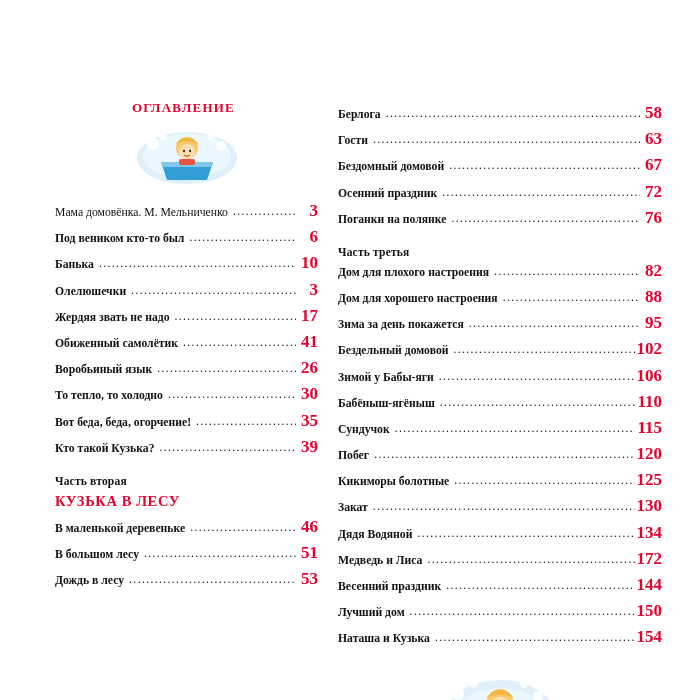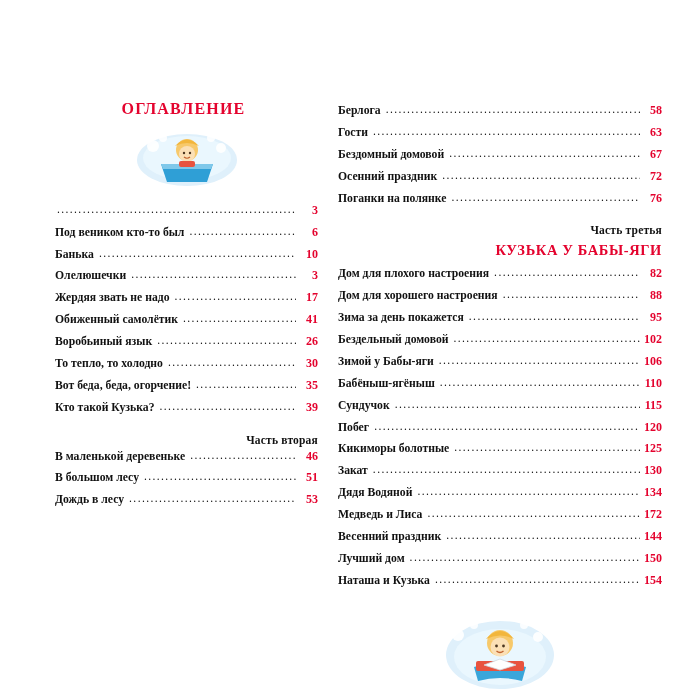--- a/index.html
+++ b/index.html
@@ -40,21 +40,21 @@
   }
   .col-right {
     width: 370px;
     padding-left: 8px;
     padding-right: 38px;
   }
   .toc-title {
     color: #e4032e;
     font-family: "Liberation Serif", serif;
     font-weight: bold;
-    font-size: 16px;
+    font-size: 13px;
     letter-spacing: 1.2px;
     text-align: center;
     margin: 0 0 6px 0;
     padding-right: 6px;
   }
   .illus-top {
     width: 100%;
     height: 68px;
     display: flex;
     align-items: center;
@@ -63,21 +63,21 @@
   }
   .illus-bottom {
     width: 100%;
     height: 90px;
     display: flex;
     align-items: center;
     justify-content: center;
     margin-top: 22px;
   }
   .part-head {
-    text-align: right;
+    text-align: left;
     margin: 16px 0 2px 0;
   }
   .part-label {
     font-size: 11.5px;
     font-weight: bold;
     color: #111;
     letter-spacing: 0.2px;
   }
   .part-title {
     display: block;
@@ -113,21 +113,21 @@
     font-size: 11.5px;
     letter-spacing: 1.4px;
     margin: 0 2px;
     position: relative;
     top: -1px;
   }
   .entry .epage {
     flex: 0 0 auto;
     color: #e4032e;
     font-weight: bold;
-    font-size: 12px;
+    font-size: 17px;
     text-align: right;
     min-width: 20px;
   }
   .entry.light .epage {
     font-weight: bold;
   }
   .first-entry {
     margin-top: 4px;
     justify-content: center;
   }
@@ -157,20 +157,21 @@
           <circle cx="60" cy="30" r="8" fill="#fbe0b6"></circle>
           <circle cx="57" cy="29" r="1.2" fill="#4a3520"></circle>
           <circle cx="63" cy="29" r="1.2" fill="#4a3520"></circle>
           <path d="M57 33 q3 2.5 6 0" stroke="#c0622e" stroke-width="1.2" fill="none"></path>
           <path d="M48 22 q12 -13 24 0 q-12 -6 -24 0 Z" fill="#f2b63c"></path>
           <rect x="52" y="37" width="16" height="6" rx="2" fill="#e8533f"></rect>
         </svg>
       </div>
 
       <div class="entry light first-entry">
+        <span class="etitle">Мама домовёнка. М. Мельниченко</span>
         <span class="dots">........................................................................</span>
         <span class="epage">3</span>
       </div>
 
 
       <div>
         <div class="entry">
           <span class="etitle">Под веником кто-то был</span>
           <span class="dots">........................................................................</span>
           <span class="epage">6</span>
@@ -212,20 +213,21 @@
         </div>
         <div class="entry">
           <span class="etitle">Кто такой Кузька?</span>
           <span class="dots">........................................................................</span>
           <span class="epage">39</span>
         </div>
       </div>
 
       <div class="part-head">
         <span class="part-label">Часть вторая</span>
+        <span class="part-title">КУЗЬКА В ЛЕСУ</span>
       </div>
 
       <div>
         <div class="entry">
           <span class="etitle">В маленькой деревеньке</span>
           <span class="dots">........................................................................</span>
           <span class="epage">46</span>
         </div>
         <div class="entry">
           <span class="etitle">В большом лесу</span>
@@ -266,21 +268,20 @@
         </div>
         <div class="entry">
           <span class="etitle">Поганки на полянке</span>
           <span class="dots">........................................................................</span>
           <span class="epage">76</span>
         </div>
       </div>
 
       <div class="part-head">
         <span class="part-label">Часть третья</span>
-        <span class="part-title">КУЗЬКА У БАБЫ-ЯГИ</span>
       </div>
 
       <div>
         <div class="entry">
           <span class="etitle">Дом для плохого настроения</span>
           <span class="dots">........................................................................</span>
           <span class="epage">82</span>
         </div>
         <div class="entry">
           <span class="etitle">Дом для хорошего настроения</span>

